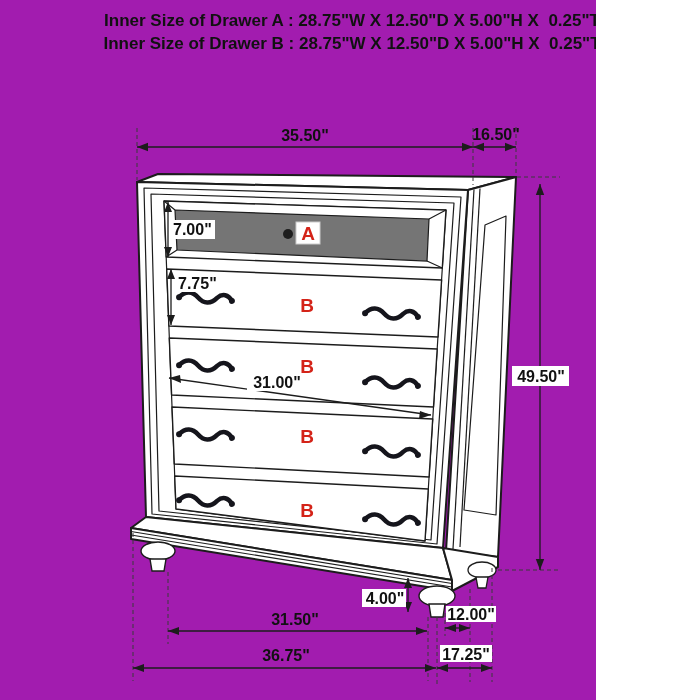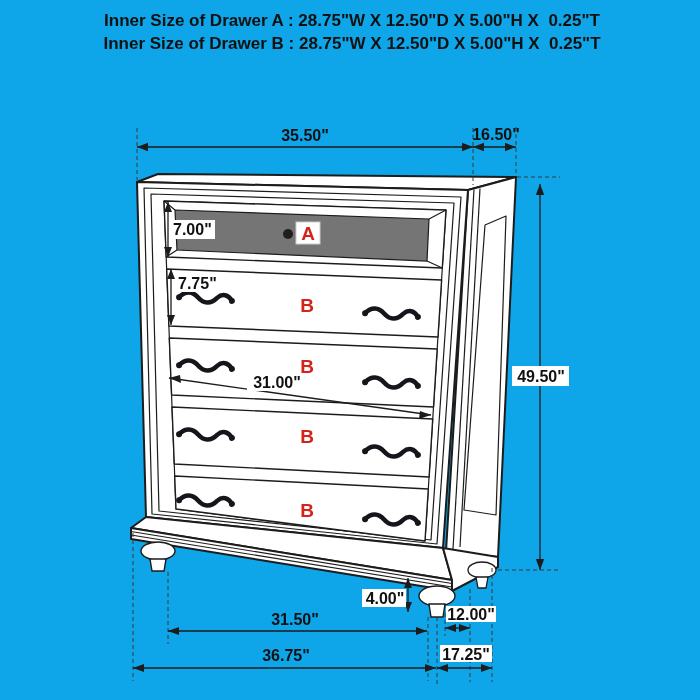--- a/index.html
+++ b/index.html
@@ -1,16 +1,16 @@
 <!DOCTYPE html>
 <html><head>
 <meta charset="utf-8">
 <style>
   html,body{margin:0;padding:0;background:#ffffff;}
-  .stage{position:relative;width:700px;height:700px;background:#0ea5e9;overflow:hidden;
+  .stage{position:relative;width:596px;height:700px;background:#a21caf;overflow:hidden;
          font-family:"Liberation Sans", sans-serif;}
   svg text{font-family:"Liberation Sans", sans-serif;}
   .hdr{font-weight:bold;font-size:17px;fill:#111;}
   .dim{font-weight:bold;font-size:16px;fill:#111;}
   .redlbl{font-weight:bold;font-size:19px;fill:#d42318;}
   .ln{stroke:#1c1c1c;stroke-width:1.3;fill:none;}
   .arrow{fill:#1c1c1c;stroke:none;}
   .dash{stroke:#3a3a3a;stroke-width:1;fill:none;stroke-dasharray:4 3;}
   .cab{stroke:#1c1c1c;stroke-width:2;fill:#ffffff;stroke-linejoin:round;}
   .cabthin{stroke:#1c1c1c;stroke-width:1.2;fill:none;stroke-linejoin:round;}

